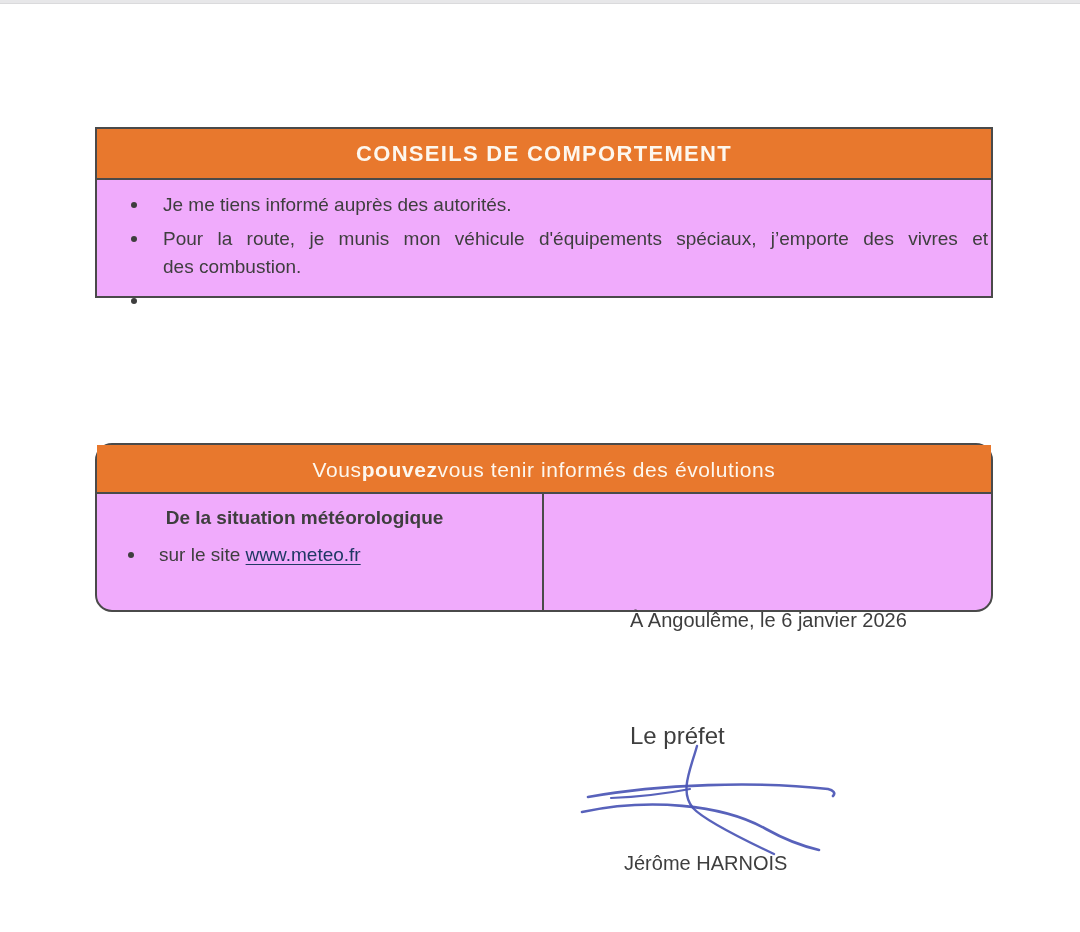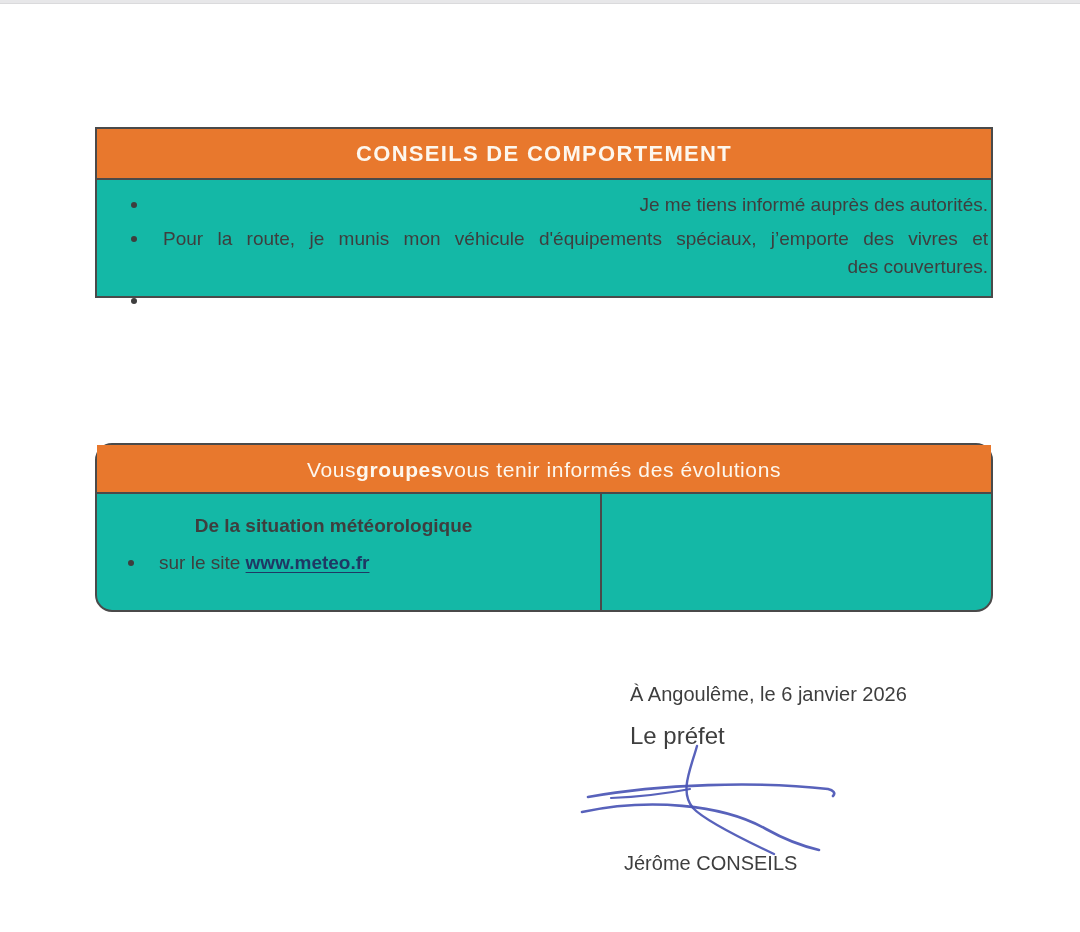--- a/index.html
+++ b/index.html
@@ -17,21 +17,21 @@
     left: 0; top: 0;
     width: 1080px; height: 3px;
     background: #e7e7e9;
     border-bottom: 1px solid #dadadc;
   }
   .box {
     position: absolute;
     left: 95px;
     width: 894px;
     border: 2px solid #4a4a4a;
-    background: #14b8a6;
+    background: #f0abfc;
   }
   .box1 { top: 127px; }
   .box2 { top: 443px; border-radius: 17px; }
   .orange-head {
     display: flex;
     align-items: center;
     justify-content: center;
     background: #e8782d;
     color: #fdf7ee;
     border-bottom: 2px solid #4a4a4a;
@@ -63,26 +63,26 @@
   .bullet .dot {
     position: absolute;
     left: 34px;
     top: 11px;
     width: 6px;
     height: 6px;
     border-radius: 50%;
     background: #3e3e3e;
   }
   .jline { text-align: justify; text-align-last: justify; }
-  .lline { text-align: right; }
+  .lline { text-align: left; }
   .table-row { display: flex; height: 116px; }
   .cell-left {
-    width: 505px;
+    width: 447px;
     border-right: 2px solid #4a4a4a;
-    padding-top: 20px;
+    padding-top: 12px;
     box-sizing: border-box;
     font-size: 19px;
     line-height: 24px;
   }
   .cell-right { flex: 1; }
   .cell-heading {
     text-align: center;
     font-weight: bold;
     font-size: 19px;
     padding-right: 30px;
@@ -96,29 +96,29 @@
     position: absolute;
     left: 31px;
     top: 9px;
     width: 6px;
     height: 6px;
     border-radius: 50%;
     background: #3e3e3e;
   }
   .meteo-link {
     color: #1f3864;
-    font-weight: bold;
+    font-weight: normal;
     text-decoration: underline;
     text-underline-offset: 3px;
     cursor: pointer;
   }
   .dateline {
     position: absolute;
     left: 630px;
-    top: 683px;
+    top: 609px;
     font-size: 20px;
   }
   .role {
     position: absolute;
     left: 630px;
     top: 722px;
     font-size: 24px;
   }
   .signature {
     position: absolute;
@@ -150,32 +150,32 @@
     <span>CONSEILS DE COMPORTEMENT</span>
   </header>
   <div class="box1-body">
     <div class="bullet">
       <span class="dot"></span>
       <div class="lline">Je me tiens informé auprès des autorités.</div>
     </div>
     <div class="bullet">
       <span class="dot"></span>
       <div class="jline">Pour la route, je munis mon véhicule d'équipements spéciaux, j’emporte des vivres et</div>
-      <div class="lline">des couvertures.</div>
+      <div class="lline">des combustion.</div>
     </div>
     <div class="bullet">
       <span class="dot"></span>
     </div>
   </div>
 </section>
 
 <section class="box box2">
   <header class="orange-head head2">
     <span>Vous </span>
-      <b>groupes</b>
+      <b>pouvez</b>
       <span> vous tenir informés des évolutions</span>
   </header>
   <div class="table-row">
     <div class="cell-left">
       <div class="cell-heading">De la situation météorologique</div>
       <div class="cell-bullet">
         <span class="dot"></span>
         <span>sur le site </span><a class="meteo-link">www.meteo.fr</a>
       </div>
     </div>
@@ -186,13 +186,13 @@
 <div class="dateline">À Angoulême, le 6 janvier 2026</div>
 <div class="role">Le préfet</div>
 
 <svg class="signature" viewBox="0 0 300 128" xmlns="http://www.w3.org/2000/svg">
   <path d="M137,10 C131,32 119,56 133,72 C144,84 180,102 214,118" stroke-width="2.4"></path>
   <path d="M28,61 C100,48 196,45 268,53 c5,1 8,4 5,7" stroke-width="2.6"></path>
   <path d="M130,53 C104,58 78,61 51,62" stroke-width="2.2"></path>
   <path d="M22,76 C88,62 162,68 206,93 C222,102 242,110 259,114" stroke-width="2.6"></path>
 </svg>
 
-<div class="signer">Jérôme CONSEILS</div>
+<div class="signer">Jérôme HARNOIS</div>
 
 </body></html>

